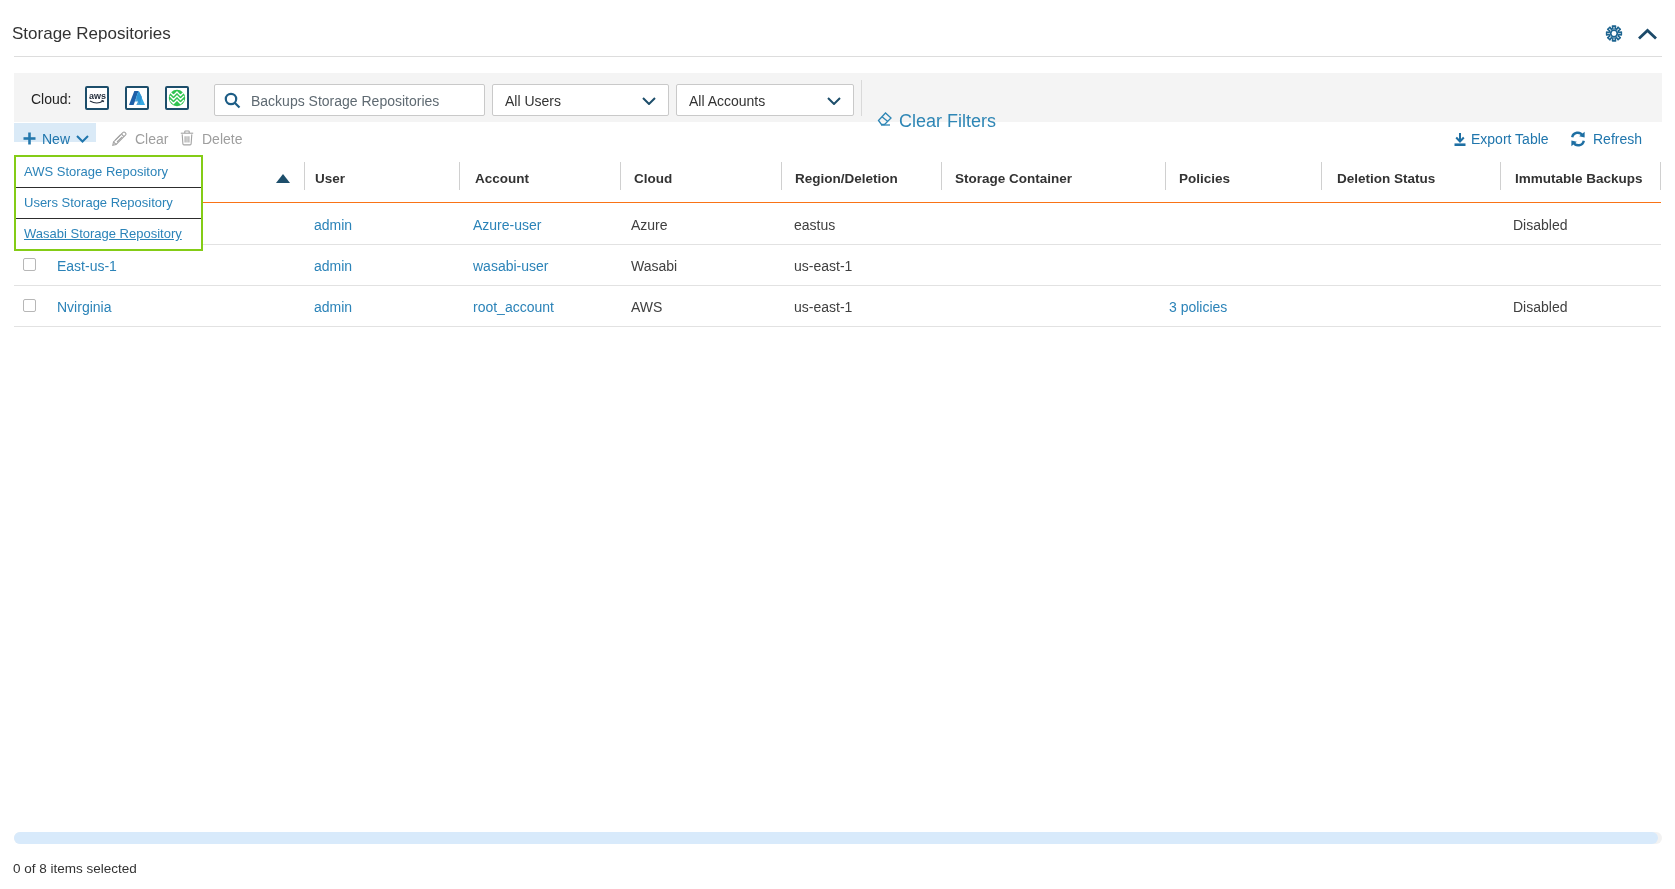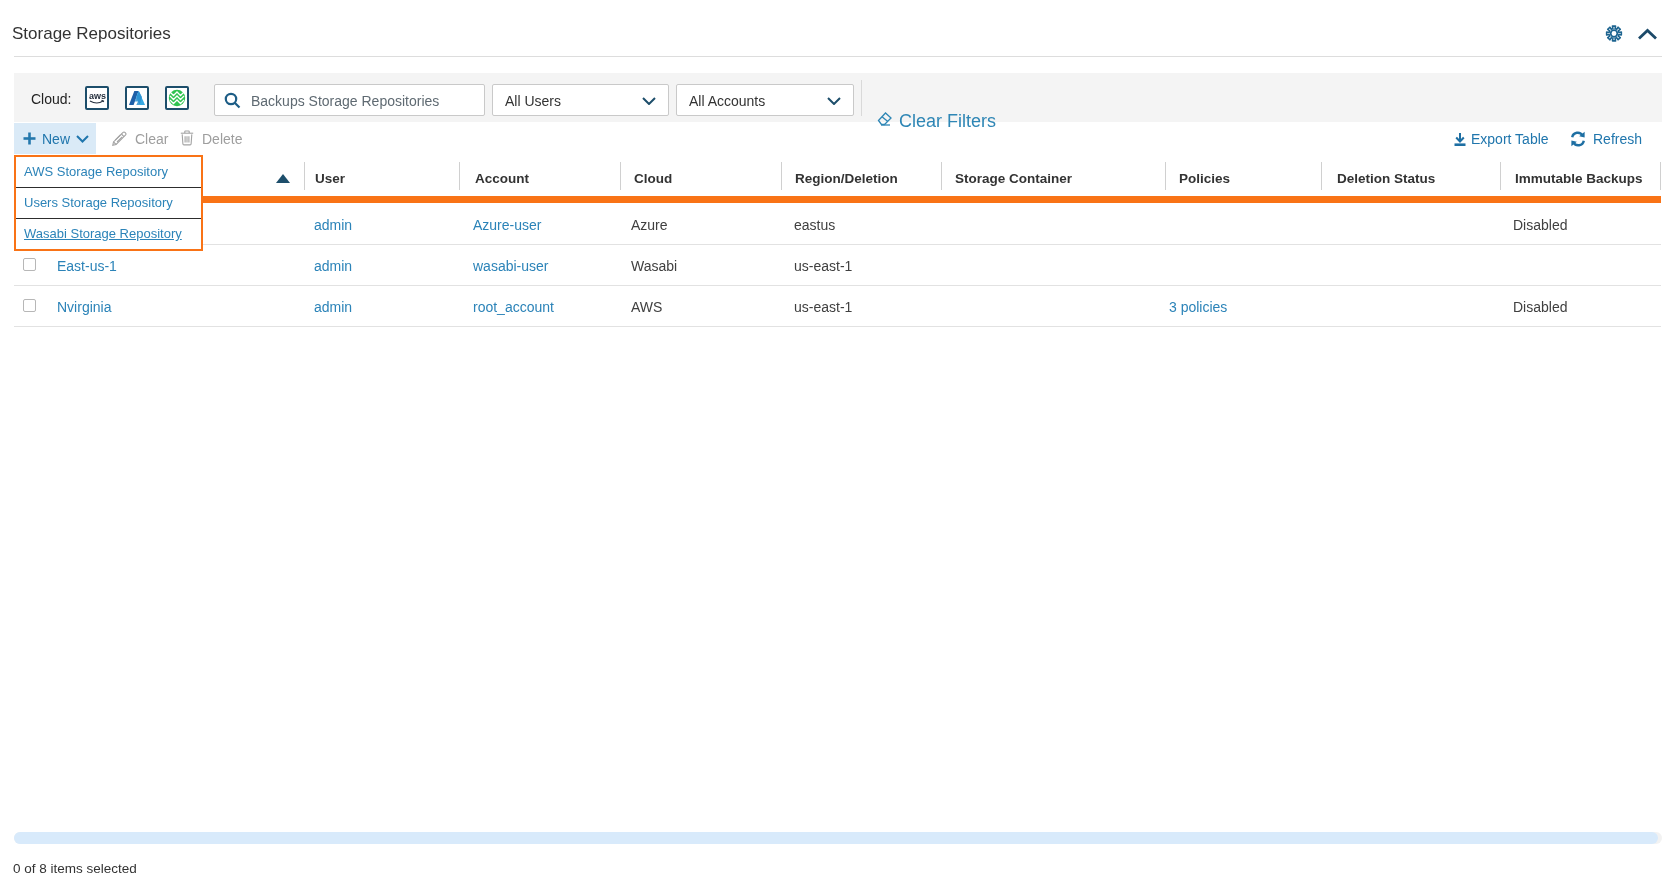--- a/index.html
+++ b/index.html
@@ -21,44 +21,44 @@
 #searchbox .ph { position:absolute; left:36px; top:8px; font-size:14px; color:#5f6a72; }
 .sel { top:84px; height:32px; background:#fff; border:1px solid #c9c9c9; border-radius:2px; font-size:14px; color:#333; }
 .sel .t { position:absolute; left:12px; top:8px; }
 .sel .ch { position:absolute; right:12px; top:12px; }
 #selusers { left:492px; width:177px; }
 #selacct { left:676px; width:178px; }
 #vsep { left:861px; top:80px; width:1px; height:36px; background:#d9d9d9; }
 #clearf { left:877px; top:91px; color:#2e86b5; font-size:18px;margin-top:19px; }
 #clearf span { position:absolute; left:22px; top:1px; white-space:nowrap; }
 
-#btnnew { left:14px; top:123px; width:82px; height:31px; background:#daeaf7; color:#2076ad; font-size:14px; }
+#btnnew { left:14px; top:123px; width:82px; height:19px; background:#daeaf7; color:#2076ad; font-size:14px; }
 #btnnew .plus { position:absolute; left:9px; top:9px; }
 #btnnew .lbl { position:absolute; left:28px; top:8px; }
 #btnnew .ch { position:absolute; left:62px; top:12px; }
 .graybtn { top:123px; height:31px; color:#9e9e9e; font-size:14px; }
 #btnedit { left:107px; }
 #btnedit .lbl { position:absolute; left:28px; top:8px; }
 #btndel { left:174px; }
 #btndel .lbl { position:absolute; left:28px; top:8px; }
 #btnexport { left:1448px; top:123px; color:#2076ad; font-size:14px; }
 #btnexport .lbl { position:absolute; left:23px; top:8px; white-space:nowrap; }
 #btnrefresh { left:1566px; top:123px; color:#2076ad; font-size:14px; }
 #btnrefresh .lbl { position:absolute; left:27px; top:8px; }
 
-#thead { left:14px; top:158px; width:1647px; height:45px; border-bottom:7px solid #f97316;text-align:center; }
+#thead { left:14px; top:158px; width:1647px; height:45px; border-bottom:1px solid #f97316;text-align:center; }
 .hsep { position:absolute; top:4px; height:28px; width:1px; background:#d0d0d0; }
 .hcell { position:absolute; top:13px; font-size:13.5px; font-weight:bold; color:#333; white-space:nowrap; }
 
 .row { position:absolute; left:14px; width:1647px; height:41px; border-bottom:1px solid #e2e2e2; }
 .cell { position:absolute; top:13px; font-size:14px; color:#404040; white-space:nowrap; }
 a.lnk { color:#2b83b8; text-decoration:none; }
 .cbx { position:absolute; left:9px; top:13px; width:13px; height:13px; border:1px solid #b7b7b7; border-radius:2px; background:#fff; }
 
-#menu { left:14px; top:155px; width:189px; background:#fff; border:2px solid #f97316; }
+#menu { left:14px; top:155px; width:189px; background:#fff; border:2px solid #84cc16; }
 #menu .mi { height:31px; line-height:30px; padding-left:8px; font-size:13px; color:#2b83b8; border-bottom:1px solid #2d2d2d; white-space:nowrap; }
 #menu .mi:last-child { border-bottom:none; height:30px;text-decoration:underline; }
 
 #sbar { left:14px; top:832px; width:1648px; height:12px; background:#f2f2f2; border-radius:6px; }
 #sthumb { left:14px; top:832px; width:1644px; height:12px; background:#d8eafb; border-radius:6px; }
 #status { left:13px; top:861px; font-size:13.5px; color:#333; }
 </style>
 </head>
 <body>
 <div class="abs" id="title">Storage Repositories</div>

